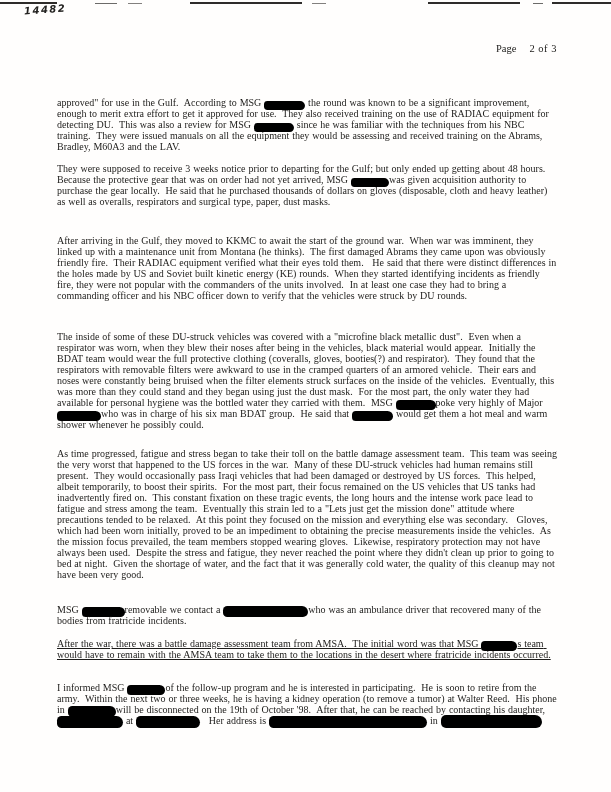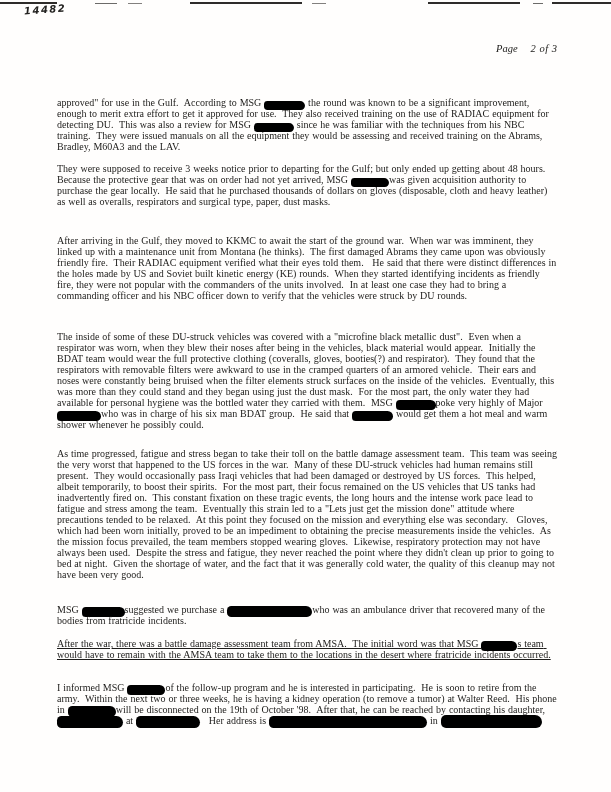--- a/index.html
+++ b/index.html
@@ -31,21 +31,20 @@
     letter-spacing: 1.5px;
     transform: rotate(-4deg);
     color: #232220;
   }
   .pageheader {
     position: absolute;
     left: 496px;
     top: 43px;
     font-size: 10.5px;
     color: #22211f;
-    font-style: italic;
   }
   .pageheader .pagenum {
     margin-left: 13px;
     letter-spacing: 0.5px;
   }
   .para {
     position: absolute;
     left: 57px;
     width: 501px;
     font-size: 10px;
@@ -84,18 +83,18 @@
   <div class="pageheader">
     <span>Page</span><span class="pagenum">2 of 3</span>
   </div>
 
   <div>
       <div class="para" style="top: 97px;"><span>approved" for use in the Gulf.  According to MSG </span><span class="redaction" style="width: 41px; height: 9px; background: rgb(0, 0, 0);"></span><span> the round was known to be a significant improvement, enough to merit extra effort to get it approved for use.  They also received training on the use of RADIAC equipment for detecting DU.  This was also a review for MSG </span><span class="redaction" style="width: 40px; height: 9px; background: rgb(0, 0, 0);"></span><span> since he was familiar with the techniques from his NBC training.  They were issued manuals on all the equipment they would be assessing and received training on the Abrams, Bradley, M60A3 and the LAV.</span></div>
       <div class="para" style="top: 163px;"><span>They were supposed to receive 3 weeks notice prior to departing for the Gulf; but only ended up getting about 48 hours.  Because the protective gear that was on order had not yet arrived, MSG </span><span class="redaction" style="width: 38px; height: 9px; background: rgb(0, 0, 0);"></span><span>was given acquisition authority to purchase the gear locally.  He said that he purchased thousands of dollars on gloves (disposable, cloth and heavy leather) as well as overalls, respirators and surgical type, paper, dust masks.</span></div>
       <div class="para" style="top: 235px;"><span>After arriving in the Gulf, they moved to KKMC to await the start of the ground war.  When war was imminent, they linked up with a maintenance unit from Montana (he thinks).  The first damaged Abrams they came upon was obviously friendly fire.  Their RADIAC equipment verified what their eyes told them.   He said that there were distinct differences in the holes made by US and Soviet built kinetic energy (KE) rounds.  When they started identifying incidents as friendly fire, they were not popular with the commanders of the units involved.  In at least one case they had to bring a commanding officer and his NBC officer down to verify that the vehicles were struck by DU rounds.</span></div>
       <div class="para" style="top: 331px;"><span>The inside of some of these DU-struck vehicles was covered with a "microfine black metallic dust".  Even when a respirator was worn, when they blew their noses after being in the vehicles, black material would appear.  Initially the BDAT team would wear the full protective clothing (coveralls, gloves, booties(?) and respirator).  They found that the respirators with removable filters were awkward to use in the cramped quarters of an armored vehicle.  Their ears and noses were constantly being bruised when the filter elements struck surfaces on the inside of the vehicles.  Eventually, this was more than they could stand and they began using just the dust mask.  For the most part, the only water they had available for personal hygiene was the bottled water they carried with them.  MSG </span><span class="redaction" style="width: 40px; height: 10px; background: rgb(0, 0, 0);"></span><span>poke very highly of Major</span><span class="redaction" style="width: 44px; height: 10px; background: rgb(0, 0, 0);"></span><span>who was in charge of his six man BDAT group.  He said that </span><span class="redaction" style="width: 41px; height: 10px; background: rgb(0, 0, 0);"></span><span> would get them a hot meal and warm shower whenever he possibly could.</span></div>
       <div class="para" style="top: 448px;"><span>As time progressed, fatigue and stress began to take their toll on the battle damage assessment team.  This team was seeing the very worst that happened to the US forces in the war.  Many of these DU-struck vehicles had human remains still present.  They would occasionally pass Iraqi vehicles that had been damaged or destroyed by US forces.  This helped, albeit temporarily, to boost their spirits.  For the most part, their focus remained on the US vehicles that US tanks had inadvertently fired on.  This constant fixation on these tragic events, the long hours and the intense work pace lead to fatigue and stress among the team.  Eventually this strain led to a "Lets just get the mission done" attitude where precautions tended to be relaxed.  At this point they focused on the mission and everything else was secondary.   Gloves, which had been worn initially, proved to be an impediment to obtaining the precise measurements inside the vehicles.  As the mission focus prevailed, the team members stopped wearing gloves.  Likewise, respiratory protection may not have always been used.  Despite the stress and fatigue, they never reached the point where they didn't clean up prior to going to bed at night.  Given the shortage of water, and the fact that it was generally cold water, the quality of this cleanup may not have been very good.</span></div>
-      <div class="para" style="top: 604px;"><span>MSG </span><span class="redaction" style="width: 43px; height: 10px; background: rgb(0, 0, 0);"></span><span>suggested we purchase a </span><span class="redaction" style="width: 85px; height: 11px; background: rgb(0, 0, 0);"></span><span>who was an ambulance driver that recovered many of the bodies from fratricide incidents.</span></div>
+      <div class="para" style="top: 604px;"><span>MSG </span><span class="redaction" style="width: 43px; height: 10px; background: rgb(0, 0, 0);"></span><span>removable we contact a </span><span class="redaction" style="width: 85px; height: 11px; background: rgb(0, 0, 0);"></span><span>who was an ambulance driver that recovered many of the bodies from fratricide incidents.</span></div>
       <div class="para" style="top: 638px; text-decoration: underline;"><span>After the war, there was a battle damage assessment team from AMSA.  The initial word was that MSG </span><span class="redaction" style="width: 36px; height: 10px; background: rgb(0, 0, 0);"></span><span>s team would have to remain with the AMSA team to take them to the locations in the desert where fratricide incidents occurred.</span></div>
       <div class="para" style="top: 682px;"><span>I informed MSG </span><span class="redaction" style="width: 38px; height: 10px; background: rgb(0, 0, 0);"></span><span>of the follow-up program and he is interested in participating.  He is soon to retire from the army.  Within the next two or three weeks, he is having a kidney operation (to remove a tumor) at Walter Reed.  His phone in </span><span class="redaction" style="width: 48px; height: 11px; background: rgb(0, 0, 0);"></span><span>will be disconnected on the 19th of October '98.  After that, he can be reached by contacting his daughter, </span><span class="redaction" style="width: 66px; height: 12px; background: rgb(0, 0, 0);"></span><span> at </span><span class="redaction" style="width: 64px; height: 12px; background: rgb(0, 0, 0);"></span><span>   Her address is </span><span class="redaction" style="width: 158px; height: 12px; background: rgb(0, 0, 0);"></span><span> in </span><span class="redaction" style="width: 101px; height: 13px; background: rgb(0, 0, 0);"></span></div>
     </div>
 
 </div>
 
 </body></html>

